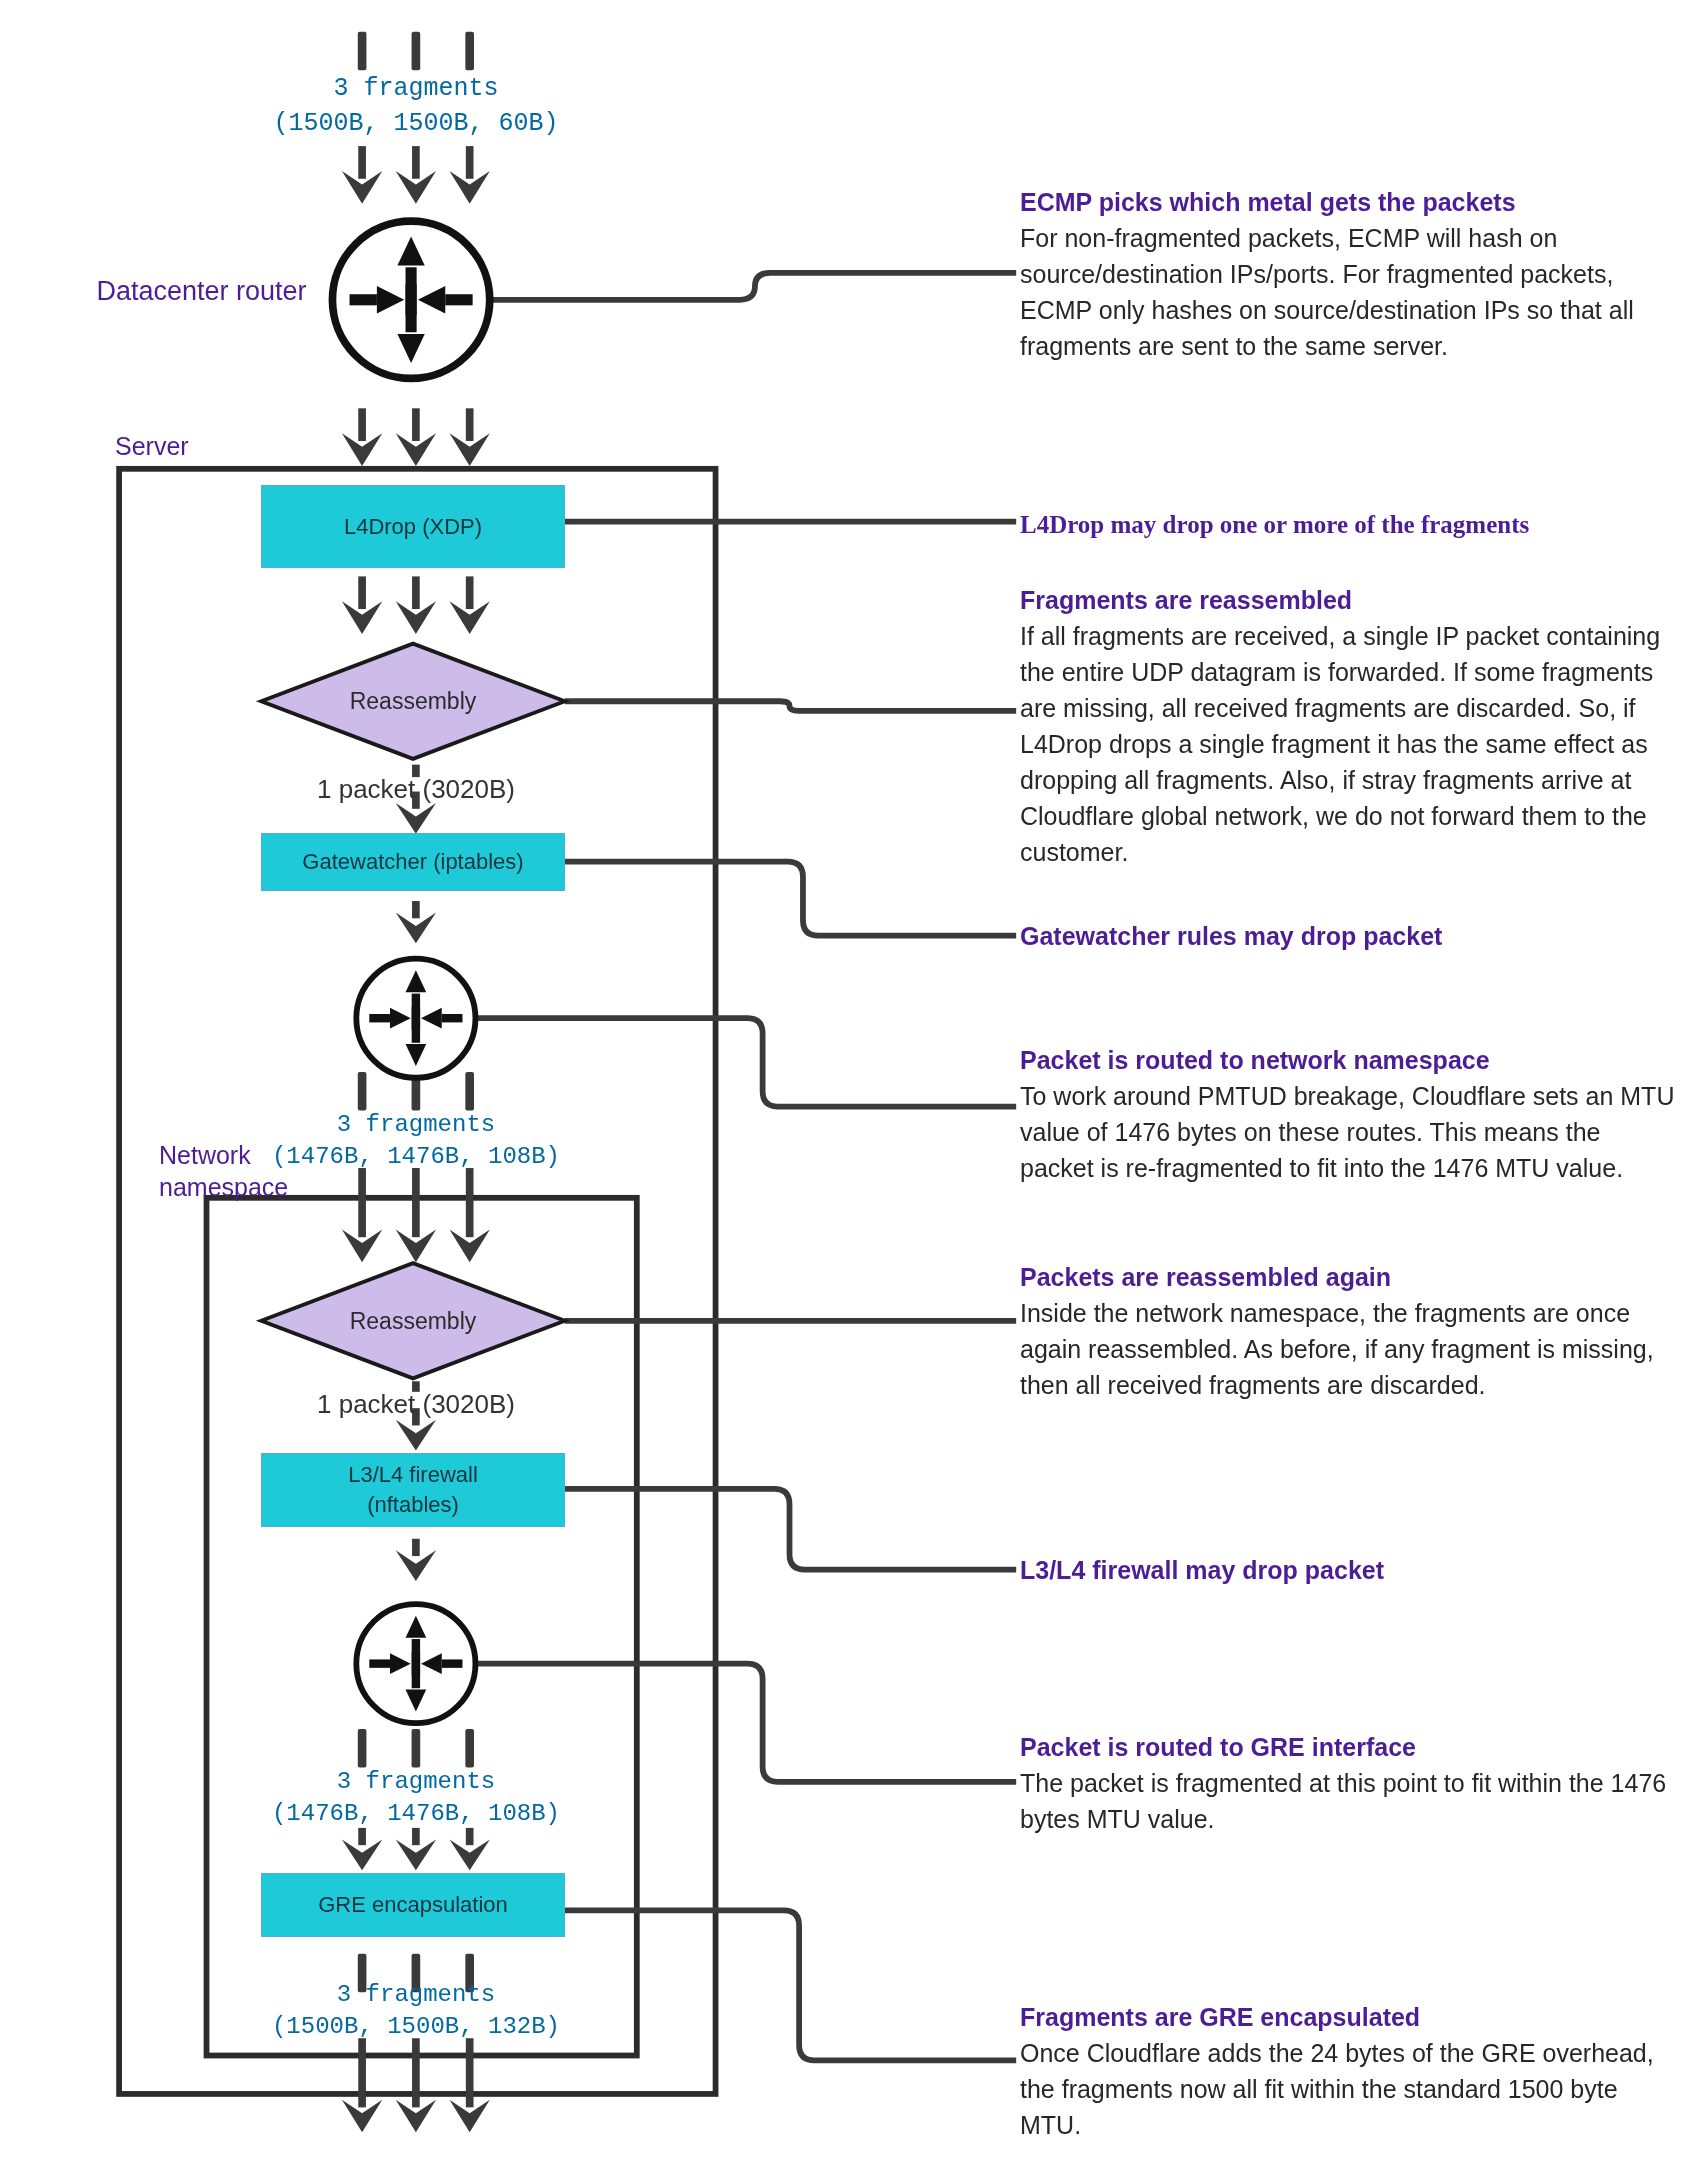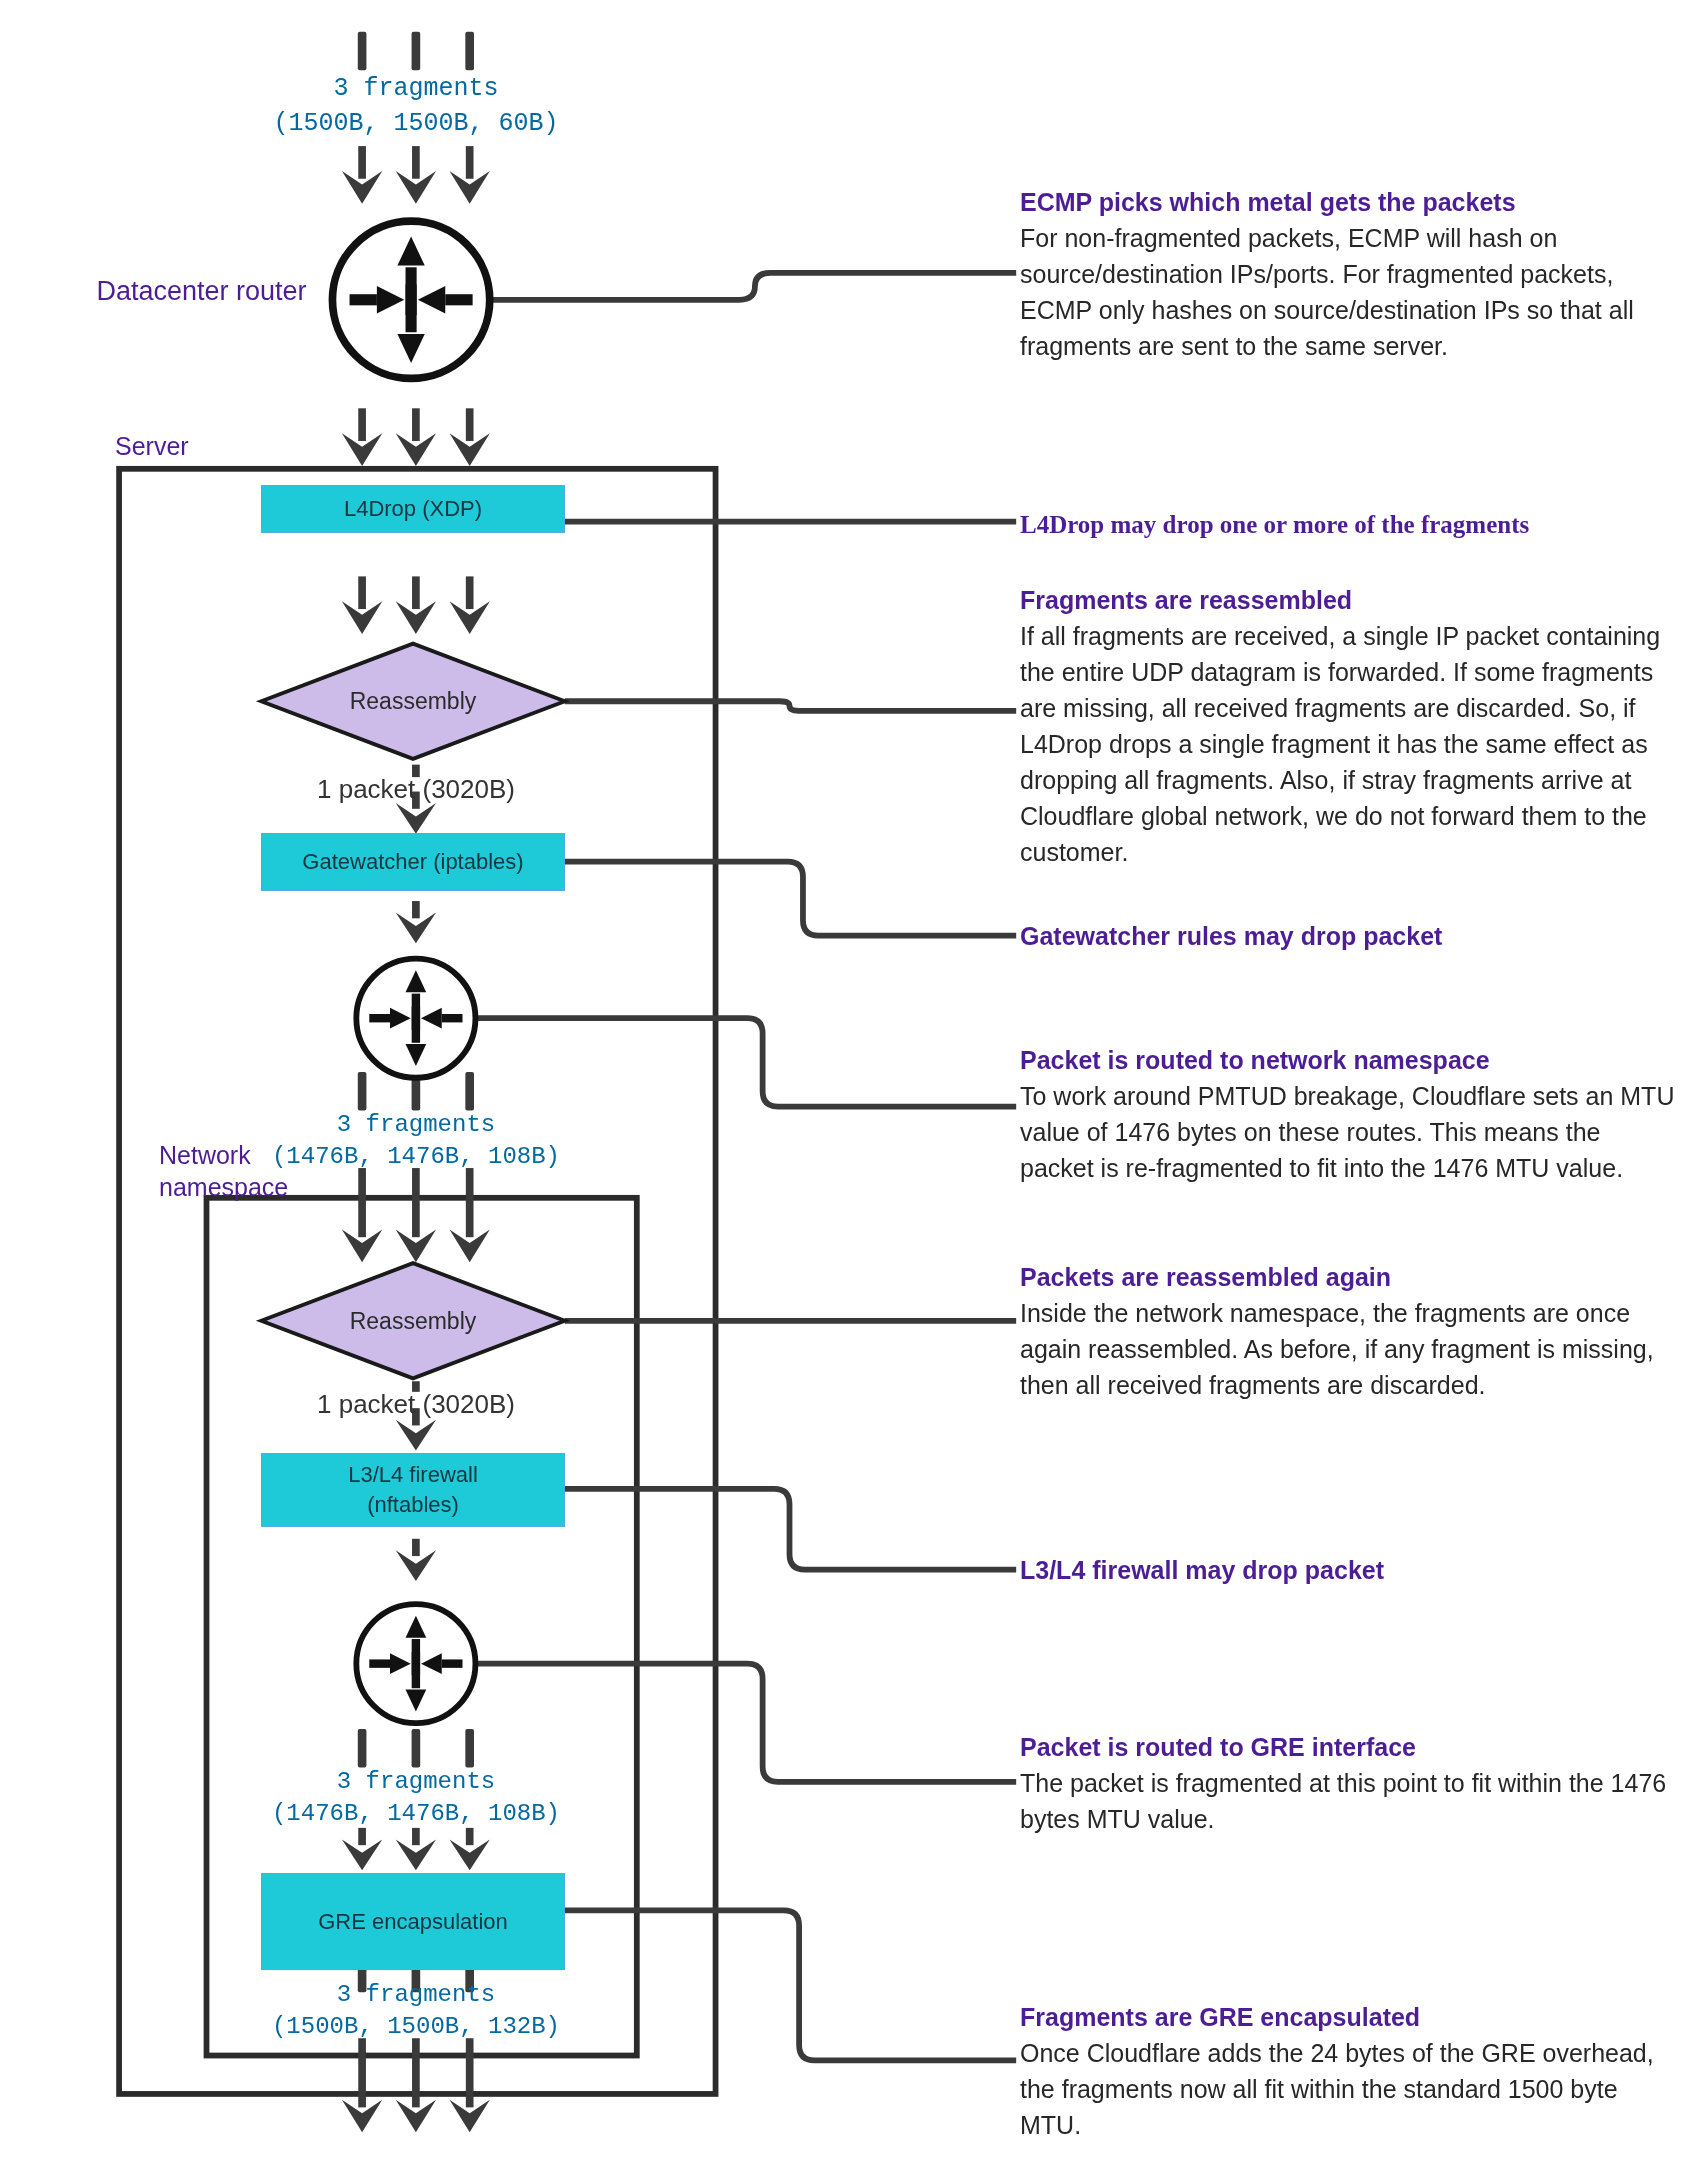--- a/index.html
+++ b/index.html
@@ -134,31 +134,31 @@
     <use href="#arr3long" transform="translate(433,2122)"></use>
 
     <polygon class="diamond" points="272,730 430,670 588,730 430,790"></polygon>
     <polygon class="diamond" points="272,1375 430,1315 588,1375 430,1435"></polygon>
 
     <use href="#router" transform="translate(428 312) scale(0.89) translate(-100 -100)"></use>
     <use href="#router" transform="translate(433 1060) scale(0.674) translate(-100 -100)"></use>
     <use href="#router" transform="translate(433 1732) scale(0.674) translate(-100 -100)"></use>
   </svg>
 
-  <div class="cyan" style="left:261px;top:485px;height:48px;">
+  <div class="cyan" style="left:261px;top:485px;height:83px;">
     <div>L4Drop (XDP)</div>
   </div>
   <div class="cyan" style="left:261px;top:833px;height:58px;">
     <div>Gatewatcher (iptables)</div>
   </div>
   <div class="cyan" style="left:261px;top:1453px;height:74px;line-height:30px;justify-content:center;">
     <div>L3/L4 firewall</div>
     <div>(nftables)</div>
   </div>
-  <div class="cyan" style="left:261px;top:1873px;height:97px;">
+  <div class="cyan" style="left:261px;top:1873px;height:64px;">
     <div>GRE encapsulation</div>
   </div>
 
   <div class="dlabel" style="top:688px;">Reassembly</div>
   <div class="dlabel" style="top:1308px;">Reassembly</div>
 
   <div class="lab center side-label" style="left:96px;top:272px;width:211px;font-size:27px;line-height:38px;">Datacenter router</div>
   <div class="lab side-label" style="left:115px;top:432px;font-size:25px;">Server</div>
   <div class="lab side-label" style="left:159px;top:1139px;width:154px;font-size:25px;line-height:32px;">Network namespace</div>
 

